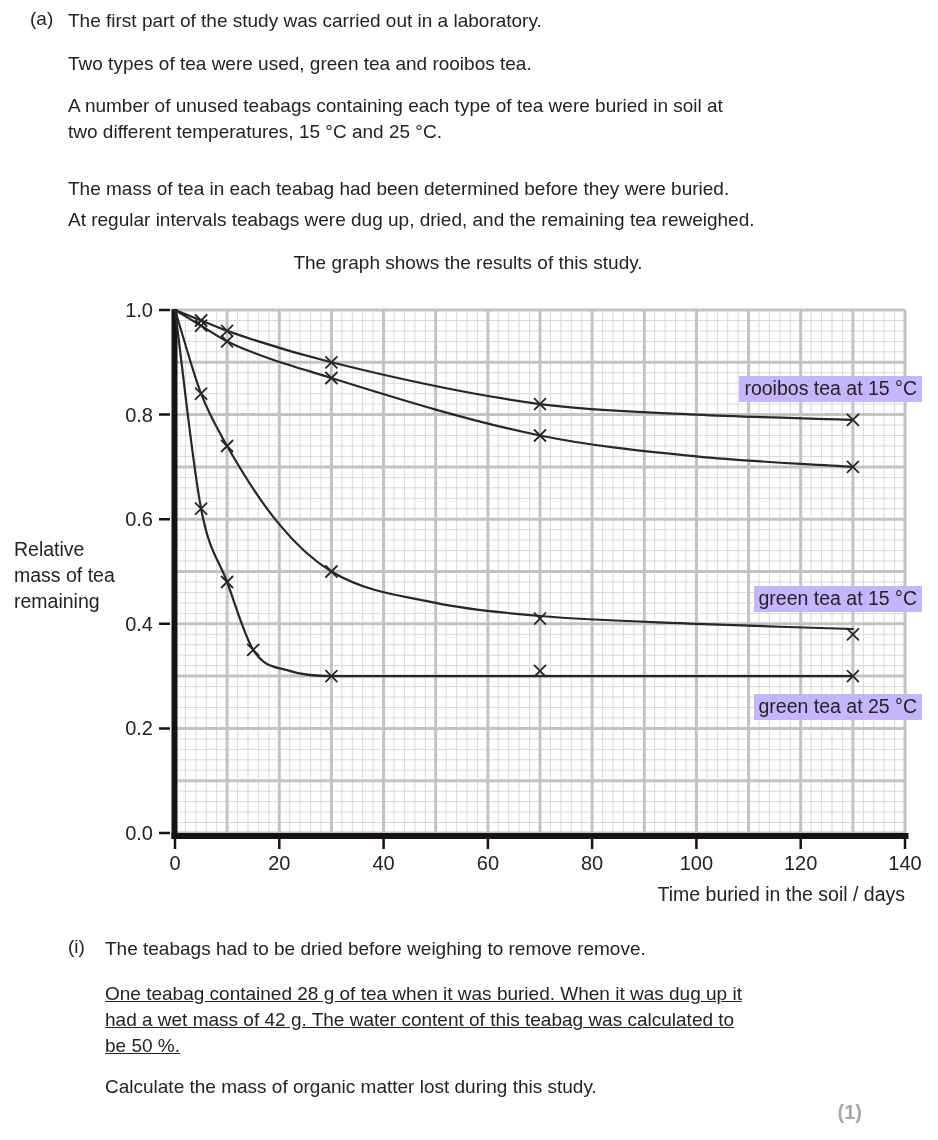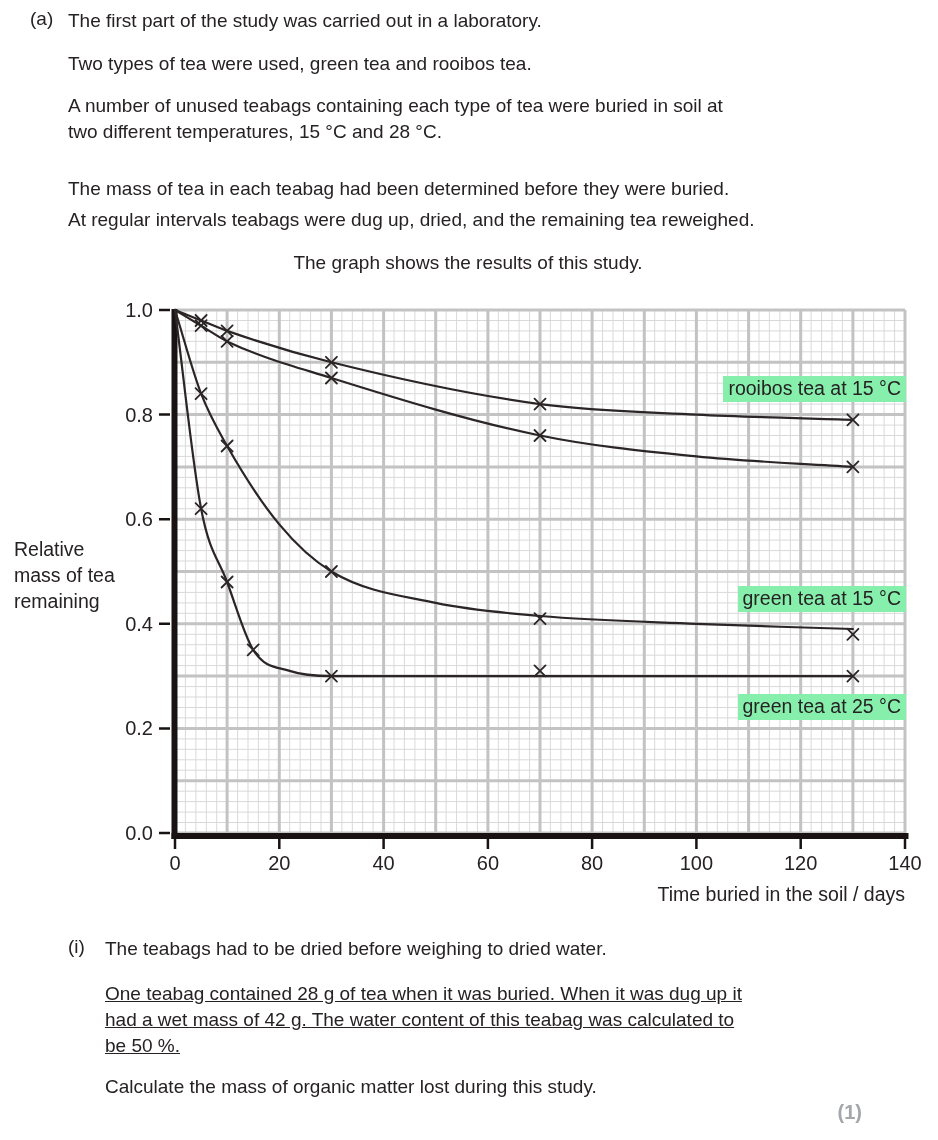--- a/index.html
+++ b/index.html
@@ -11,39 +11,39 @@
   .para{position:absolute;left:68px;width:800px;line-height:26px;white-space:pre-line;margin:0;}
   
   .pa0{top:8px;}  .pa1{top:51px;} .pa2{top:93px;} .pa3{top:176px;} .pa4{top:207px;} .pa5{top:250px;text-align:center;}
   .pa-label{left:30px;top:8px;}
   
   .chart{position:absolute;left:0;top:290px;width:938px;height:632px;}
   .chart svg{display:block;}
   svg text{font-family:"Liberation Sans","DejaVu Sans",sans-serif;font-size:20px;fill:#262223;}
   .ylabel{position:absolute;left:14px;top:246px;width:116px;line-height:26px;font-size:19.5px;}
   .xlabel{position:absolute;left:175px;top:593px;width:730px;text-align:right;font-size:19.5px;}
-  .series-label{position:absolute;right:32px;background:#86efac;padding:1px 5px 2px;font-size:19.5px;white-space:nowrap;}
+  .series-label{position:absolute;right:16px;background:#c4b5fd;padding:1px 5px 2px;font-size:19.5px;white-space:nowrap;}
   .sl0{top:86px;} .sl1{top:192px;} .sl2{top:296px;} .sl3{top:404px;}
   
   .pi-label{left:68px;top:936px;}
   .pi-intro{left:105px;top:936px;}
   .pi-body{left:105px;top:981px;text-decoration:underline;}
   .pi-task{left:105px;top:1074px;}
   .marks{position:absolute;right:76px;top:1101px;font-weight:bold;font-size:20px;color:#a3a7ac;}
 </style>
 </head>
 <body>
 
 <div class="page">
 
   <span class="qlabel pa-label">(a)</span>
   <p class="para pa0">The first part of the study was carried out in a laboratory.</p>
   <p class="para pa1">Two types of tea were used, green tea and rooibos tea.</p>
   <p class="para pa2">A number of unused teabags containing each type of tea were buried in soil at
-two different temperatures, 15 °C and 28 °C.</p>
+two different temperatures, 15 °C and 25 °C.</p>
   <p class="para pa3">The mass of tea in each teabag had been determined before they were buried.</p>
   <p class="para pa4">At regular intervals teabags were dug up, dried, and the remaining tea reweighed.</p>
   <p class="para pa5">The graph shows the results of this study.</p>
 
   <div class="chart">
     <svg id="chart-svg" width="938" height="632" viewBox="0 0 938 632" aria-hidden="true">
         <path d="M185.4,20 L185.4,543M195.9,20 L195.9,543M206.3,20 L206.3,543M216.7,20 L216.7,543M237.6,20 L237.6,543M248.0,20 L248.0,543M258.4,20 L258.4,543M268.9,20 L268.9,543M289.7,20 L289.7,543M300.1,20 L300.1,543M310.6,20 L310.6,543M321.0,20 L321.0,543M341.9,20 L341.9,543M352.3,20 L352.3,543M362.7,20 L362.7,543M373.1,20 L373.1,543M394.0,20 L394.0,543M404.4,20 L404.4,543M414.9,20 L414.9,543M425.3,20 L425.3,543M446.1,20 L446.1,543M456.6,20 L456.6,543M467.0,20 L467.0,543M477.4,20 L477.4,543M498.3,20 L498.3,543M508.7,20 L508.7,543M519.1,20 L519.1,543M529.6,20 L529.6,543M550.4,20 L550.4,543M560.9,20 L560.9,543M571.3,20 L571.3,543M581.7,20 L581.7,543M602.6,20 L602.6,543M613.0,20 L613.0,543M623.4,20 L623.4,543M633.9,20 L633.9,543M654.7,20 L654.7,543M665.1,20 L665.1,543M675.6,20 L675.6,543M686.0,20 L686.0,543M706.9,20 L706.9,543M717.3,20 L717.3,543M727.7,20 L727.7,543M738.1,20 L738.1,543M759.0,20 L759.0,543M769.4,20 L769.4,543M779.9,20 L779.9,543M790.3,20 L790.3,543M811.1,20 L811.1,543M821.6,20 L821.6,543M832.0,20 L832.0,543M842.4,20 L842.4,543M863.3,20 L863.3,543M873.7,20 L873.7,543M884.1,20 L884.1,543M894.6,20 L894.6,543M175,532.5 L905,532.5M175,522.1 L905,522.1M175,511.6 L905,511.6M175,501.2 L905,501.2M175,480.2 L905,480.2M175,469.8 L905,469.8M175,459.3 L905,459.3M175,448.9 L905,448.9M175,427.9 L905,427.9M175,417.5 L905,417.5M175,407.0 L905,407.0M175,396.6 L905,396.6M175,375.6 L905,375.6M175,365.2 L905,365.2M175,354.7 L905,354.7M175,344.3 L905,344.3M175,323.3 L905,323.3M175,312.9 L905,312.9M175,302.4 L905,302.4M175,292.0 L905,292.0M175,271.0 L905,271.0M175,260.6 L905,260.6M175,250.1 L905,250.1M175,239.7 L905,239.7M175,218.7 L905,218.7M175,208.3 L905,208.3M175,197.8 L905,197.8M175,187.4 L905,187.4M175,166.4 L905,166.4M175,156.0 L905,156.0M175,145.5 L905,145.5M175,135.1 L905,135.1M175,114.1 L905,114.1M175,103.7 L905,103.7M175,93.2 L905,93.2M175,82.8 L905,82.8M175,61.8 L905,61.8M175,51.4 L905,51.4M175,40.9 L905,40.9M175,30.5 L905,30.5" stroke="#d9d9d9" stroke-width="1" fill="none"></path>
         <path d="M175.0,20 L175.0,543M227.1,20 L227.1,543M279.3,20 L279.3,543M331.4,20 L331.4,543M383.6,20 L383.6,543M435.7,20 L435.7,543M487.9,20 L487.9,543M540.0,20 L540.0,543M592.1,20 L592.1,543M644.3,20 L644.3,543M696.4,20 L696.4,543M748.6,20 L748.6,543M800.7,20 L800.7,543M852.9,20 L852.9,543M905.0,20 L905.0,543M175,543.0 L905,543.0M175,490.7 L905,490.7M175,438.4 L905,438.4M175,386.1 L905,386.1M175,333.8 L905,333.8M175,281.5 L905,281.5M175,229.2 L905,229.2M175,176.9 L905,176.9M175,124.6 L905,124.6M175,72.3 L905,72.3M175,20.0 L905,20.0" stroke="#c3c3c3" stroke-width="3" fill="none"></path>
         <rect x="171.5" y="19" width="6" height="530" fill="#181213"></rect>
         <rect x="171.5" y="543" width="737" height="6" fill="#181213"></rect>
@@ -72,20 +72,20 @@
         <path d="M195.6,213.2 L206.6,224.2 M206.6,213.2 L195.6,224.2M221.6,286.5 L232.6,297.5 M232.6,286.5 L221.6,297.5M247.7,354.4 L258.7,365.4 M258.7,354.4 L247.7,365.4M325.9,380.6 L336.9,391.6 M336.9,380.6 L325.9,391.6M534.5,375.4 L545.5,386.4 M545.5,375.4 L534.5,386.4M847.4,380.6 L858.4,391.6 M858.4,380.6 L847.4,391.6" stroke="#2b2526" stroke-width="1.8" fill="none" stroke-linecap="round"></path>
       </svg>
     <div class="ylabel">Relative mass of tea remaining</div>
     <div class="xlabel">Time buried in the soil / days</div>
     <div class="series-label sl0">rooibos tea at 15 °C</div>
     <div class="series-label sl2">green tea at 15 °C</div>
     <div class="series-label sl3">green tea at 25 °C</div>
   </div>
 
   <span class="qlabel pi-label">(i)</span>
-  <p class="para pi-intro" style="left:105px;">The teabags had to be dried before weighing to dried water.</p>
+  <p class="para pi-intro" style="left:105px;">The teabags had to be dried before weighing to remove remove.</p>
   <p class="para pi-body" style="left:105px;">One teabag contained 28 g of tea when it was buried. When it was dug up it
 had a wet mass of 42 g. The water content of this teabag was calculated to
 be 50 %.</p>
   <p class="para pi-task" style="left:105px;">Calculate the mass of organic matter lost during this study.</p>
   <span class="marks">(1)</span>
 
 </div>
 
 </body></html>

